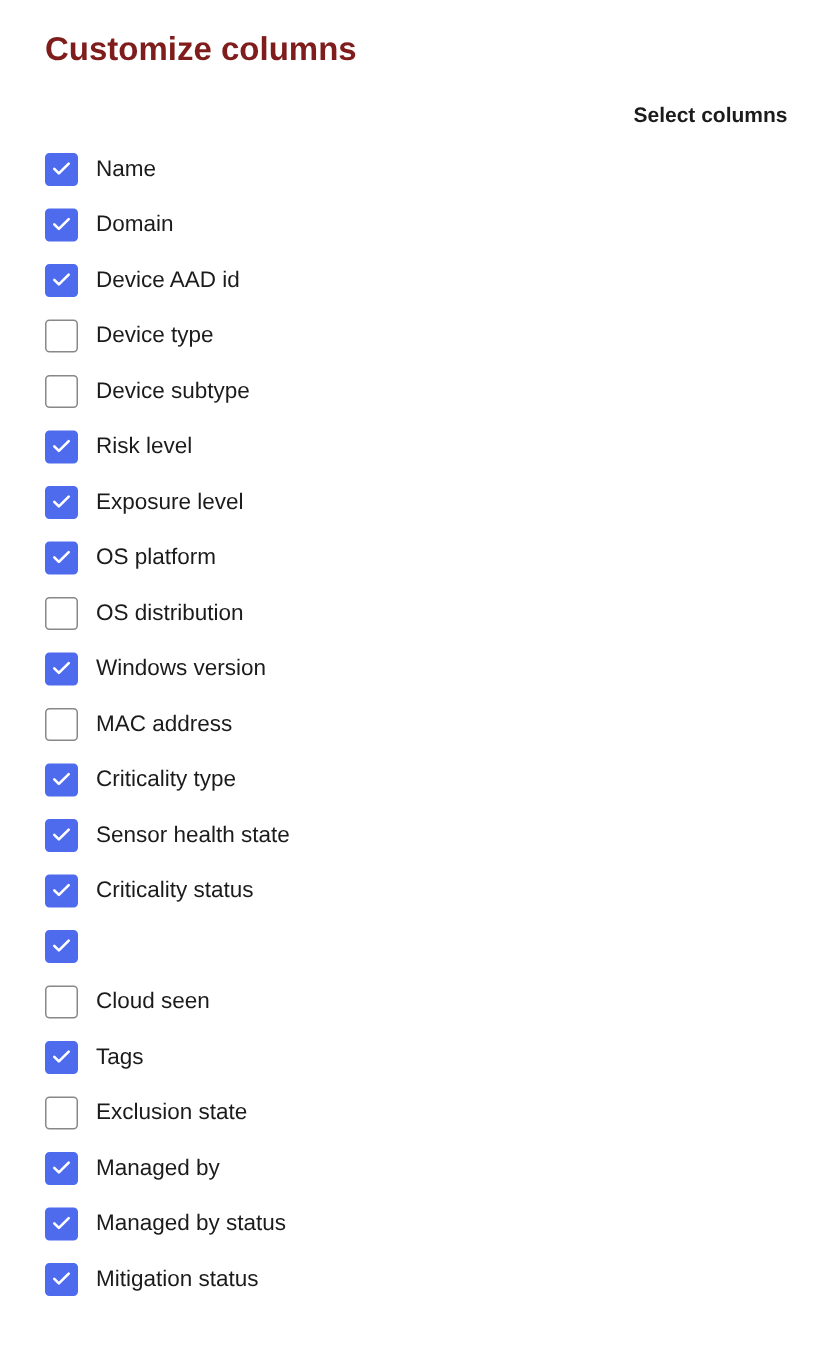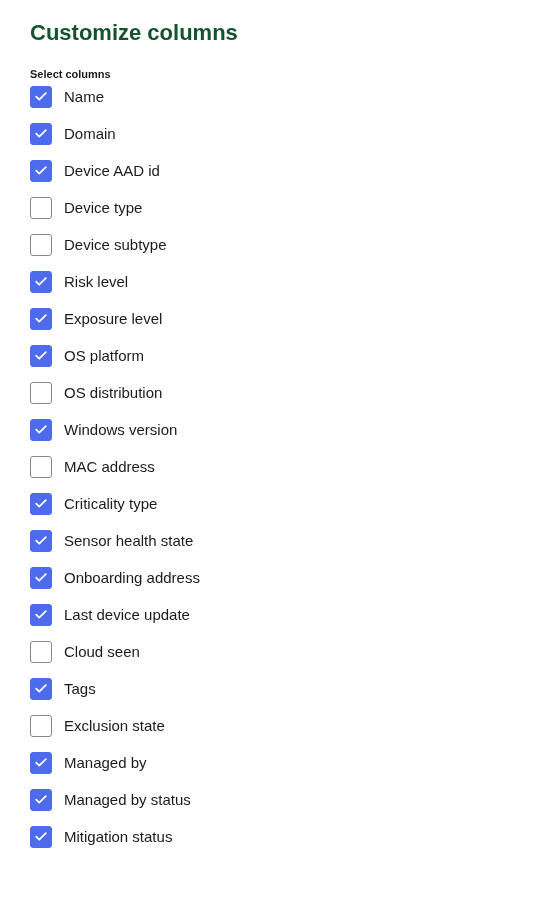--- a/index.html
+++ b/index.html
@@ -11,26 +11,28 @@
       font-family: "Segoe UI", -apple-system, BlinkMacSystemFont, sans-serif;
       background: #ffffff;
       color: #1b1b1b;
       padding: 20px 30px;
       width: 555px;
     }
     .page-title {
       font-size: 22px;
       font-weight: 700;
       margin-bottom: 22px;
-      color: #14532d;
+      color: #7f1d1d;
     }
     .section-label {
-      font-size: 11px;
+      font-size: 14px;
       font-weight: 600;
+      margin-bottom: 12px;
       color: #1b1b1b;
+      text-align: right;
     }
     .column-list {
       display: flex;
       flex-direction: column;
       gap: 3px;
     }
     .column-item {
       display: flex;
       align-items: center;
       padding: 6px 0;
@@ -161,29 +163,28 @@
         </svg>
       </span>
       <span class="column-label">Sensor health state</span>
     </div>
     <div class="column-item">
       <span class="checkbox checked">
         <svg viewBox="0 0 16 16" xmlns="http://www.w3.org/2000/svg">
           <path d="M13.5 3.5L6 11L2.5 7.5" stroke="#ffffff" stroke-width="2" fill="none" stroke-linecap="round" stroke-linejoin="round"></path>
         </svg>
       </span>
-      <span class="column-label">Onboarding address</span>
-    </div>
-    <div class="column-item">
-      <span class="checkbox checked">
-        <svg viewBox="0 0 16 16" xmlns="http://www.w3.org/2000/svg">
-          <path d="M13.5 3.5L6 11L2.5 7.5" stroke="#ffffff" stroke-width="2" fill="none" stroke-linecap="round" stroke-linejoin="round"></path>
-        </svg>
-      </span>
-      <span class="column-label">Last device update</span>
+      <span class="column-label">Criticality status</span>
+    </div>
+    <div class="column-item">
+      <span class="checkbox checked">
+        <svg viewBox="0 0 16 16" xmlns="http://www.w3.org/2000/svg">
+          <path d="M13.5 3.5L6 11L2.5 7.5" stroke="#ffffff" stroke-width="2" fill="none" stroke-linecap="round" stroke-linejoin="round"></path>
+        </svg>
+      </span>
     </div>
     <div class="column-item">
       <span class="checkbox"></span>
       <span class="column-label">Cloud seen</span>
     </div>
     <div class="column-item">
       <span class="checkbox checked">
         <svg viewBox="0 0 16 16" xmlns="http://www.w3.org/2000/svg">
           <path d="M13.5 3.5L6 11L2.5 7.5" stroke="#ffffff" stroke-width="2" fill="none" stroke-linecap="round" stroke-linejoin="round"></path>
         </svg>

